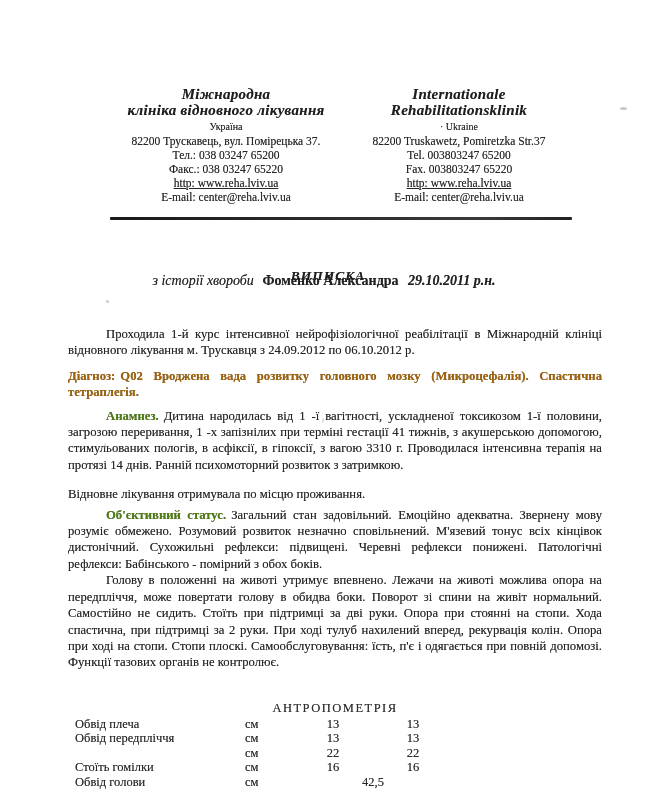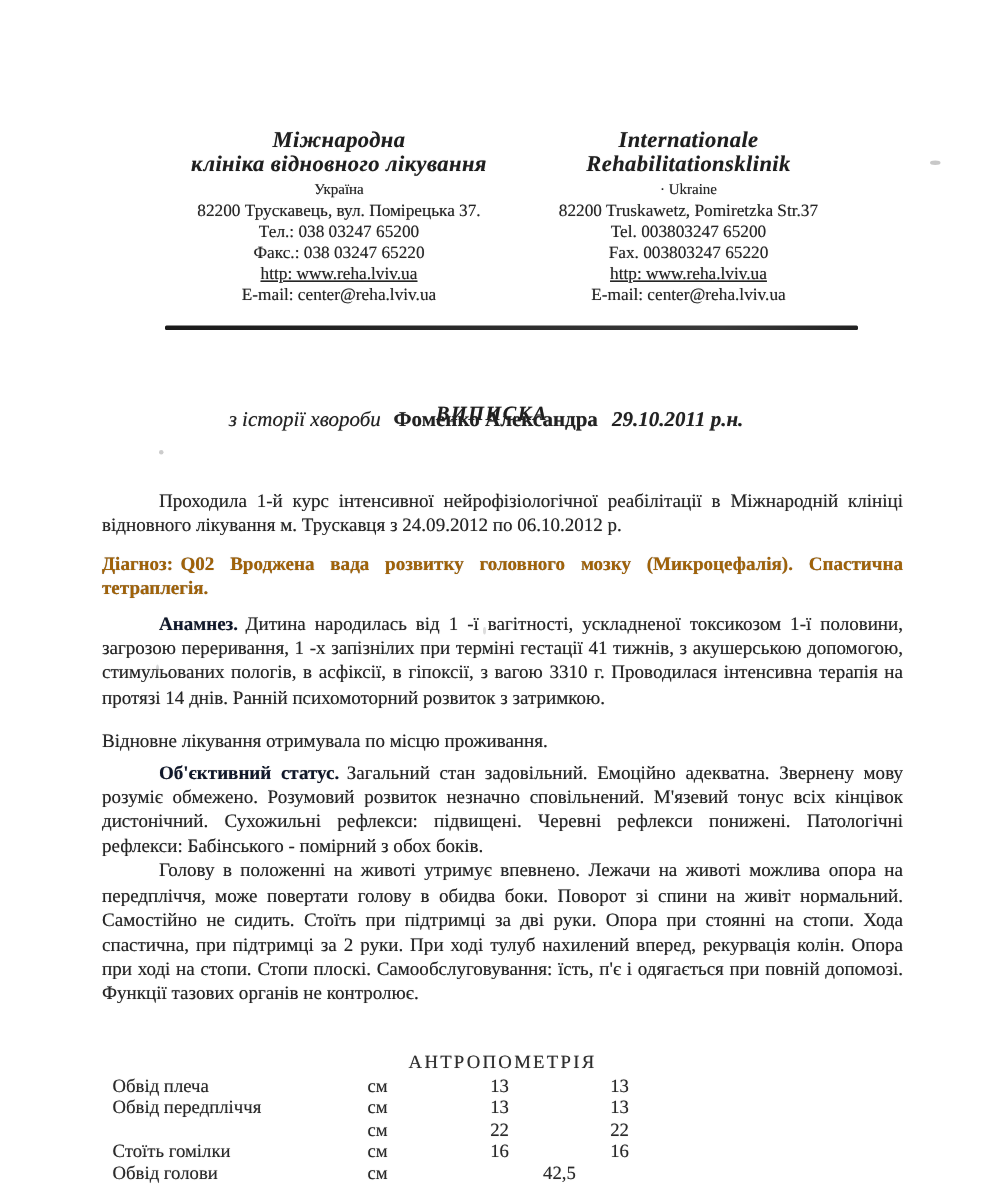--- a/index.html
+++ b/index.html
@@ -62,21 +62,21 @@
     text-align: justify;
     color: #252525;
   }
   .para { text-indent: 38px; }
   .para.no-indent { text-indent: 0; }
   .p-course    { margin-bottom: 9px; }
   .p-diagnosis { margin-bottom: 7px; font-weight: bold; color: #a16207; }
   .p-diagnosis .lbl { margin-right: 5px; }
   .p-anamnesis { margin-bottom: 0; }
   .p-anamnesis-note { text-indent: 0; margin-bottom: 4px; margin-top: 13px; }
-  .bold-lbl { font-weight: bold; color: #0f172a; margin-right: 5px; }
+  .bold-lbl { font-weight: bold; color: #4d7c0f; margin-right: 5px; }
 
   
   .anthro {
     position: absolute; top: 701px; left: 68px; width: 534px;
     font-size: 12.5px; color: #2a2a2a;
   }
   .anthro-title {
     text-align: center; letter-spacing: 1.5px;
     font-size: 12.5px; line-height: 14px; margin-bottom: 2px;
     color: #2e2e2e;

